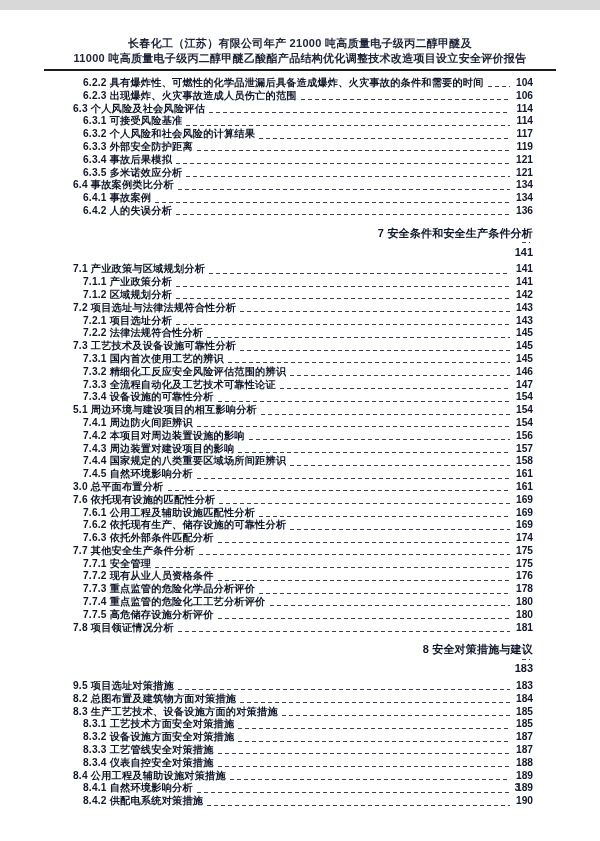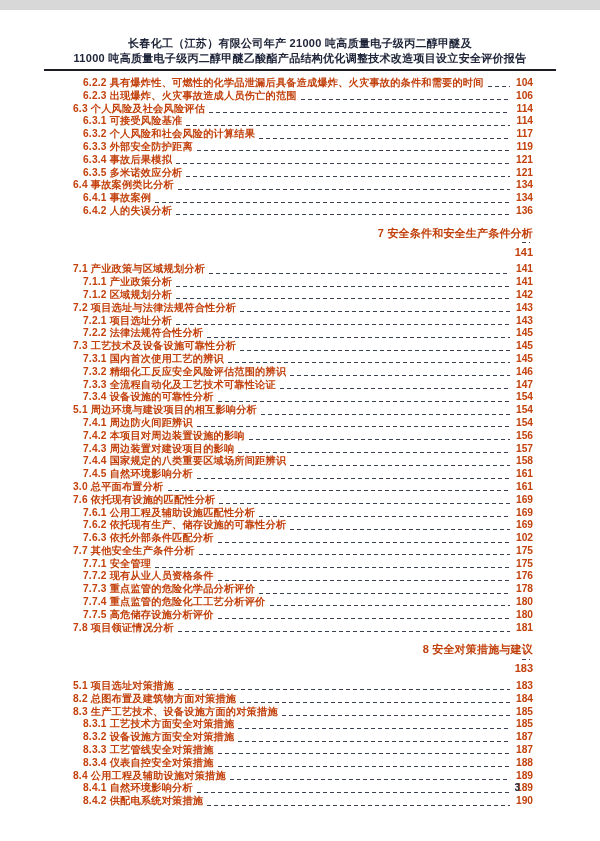--- a/index.html
+++ b/index.html
@@ -33,21 +33,21 @@
     line-height: 15px;
     letter-spacing: 0.3px;
   }
   .header-rule {
     margin: 3px 44px 0 44px;
     border-bottom: 2px solid #1c1c24;
     height: 0;
   }
   .toc {
     margin: 6px 67px 0 64px;
-    color: #c2410c;
+    color: #0f172a;
   }
   .toc-row {
     display: flex;
     align-items: flex-end;
     font-size: 10.2px;
     line-height: 12.8px;
     font-weight: 600;
     white-space: nowrap;
   }
   .toc-row .toc-label {
@@ -265,21 +265,21 @@
       <span class="toc-page">169</span>
     </div>
       <div class="toc-row level-3">
       <span class="toc-label">7.6.2 依托现有生产、储存设施的可靠性分析</span>
       <span class="leader"></span>
       <span class="toc-page">169</span>
     </div>
       <div class="toc-row level-3">
       <span class="toc-label">7.6.3 依托外部条件匹配分析</span>
       <span class="leader"></span>
-      <span class="toc-page">102</span>
+      <span class="toc-page">174</span>
     </div>
       <div class="toc-row level-2">
       <span class="toc-label">7.7 其他安全生产条件分析</span>
       <span class="leader"></span>
       <span class="toc-page">175</span>
     </div>
       <div class="toc-row level-3">
       <span class="toc-label">7.7.1 安全管理</span>
       <span class="leader"></span>
       <span class="toc-page">175</span>
@@ -308,21 +308,21 @@
       <span class="toc-label">7.8 项目领证情况分析</span>
       <span class="leader"></span>
       <span class="toc-page">181</span>
     </div>
       <div class="toc-row level-1">
       <span class="toc-label">8 安全对策措施与建议</span>
       <span class="leader"></span>
       <span class="toc-page">183</span>
     </div>
       <div class="toc-row level-2">
-      <span class="toc-label">5.1 项目选址对策措施</span>
+      <span class="toc-label">9.5 项目选址对策措施</span>
       <span class="leader"></span>
       <span class="toc-page">183</span>
     </div>
       <div class="toc-row level-2">
       <span class="toc-label">8.2 总图布置及建筑物方面对策措施</span>
       <span class="leader"></span>
       <span class="toc-page">184</span>
     </div>
       <div class="toc-row level-2">
       <span class="toc-label">8.3 生产工艺技术、设备设施方面的对策措施</span>

